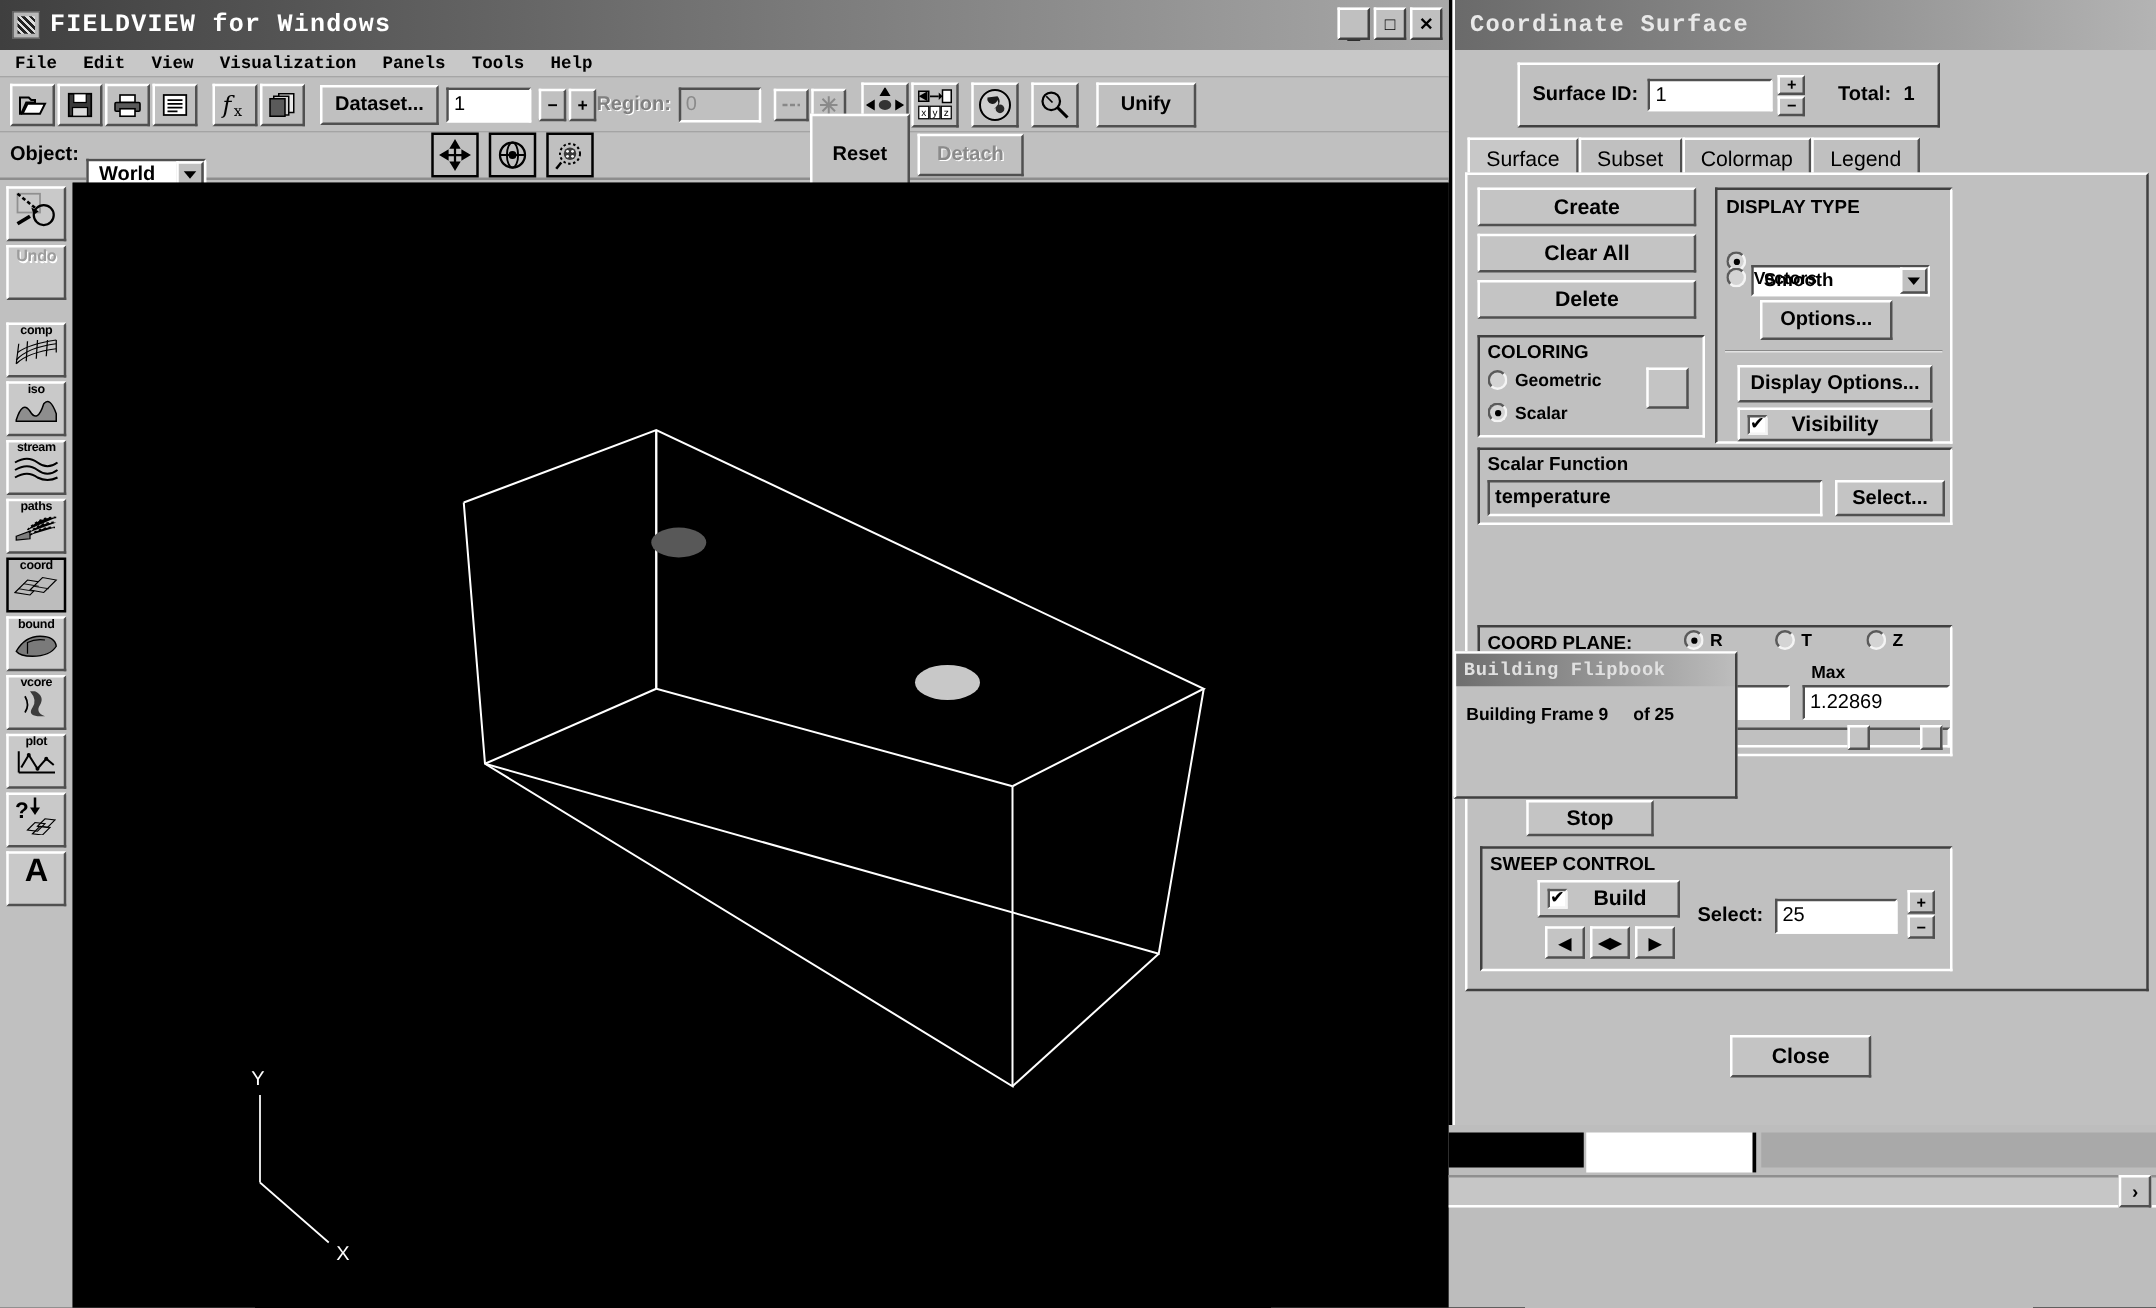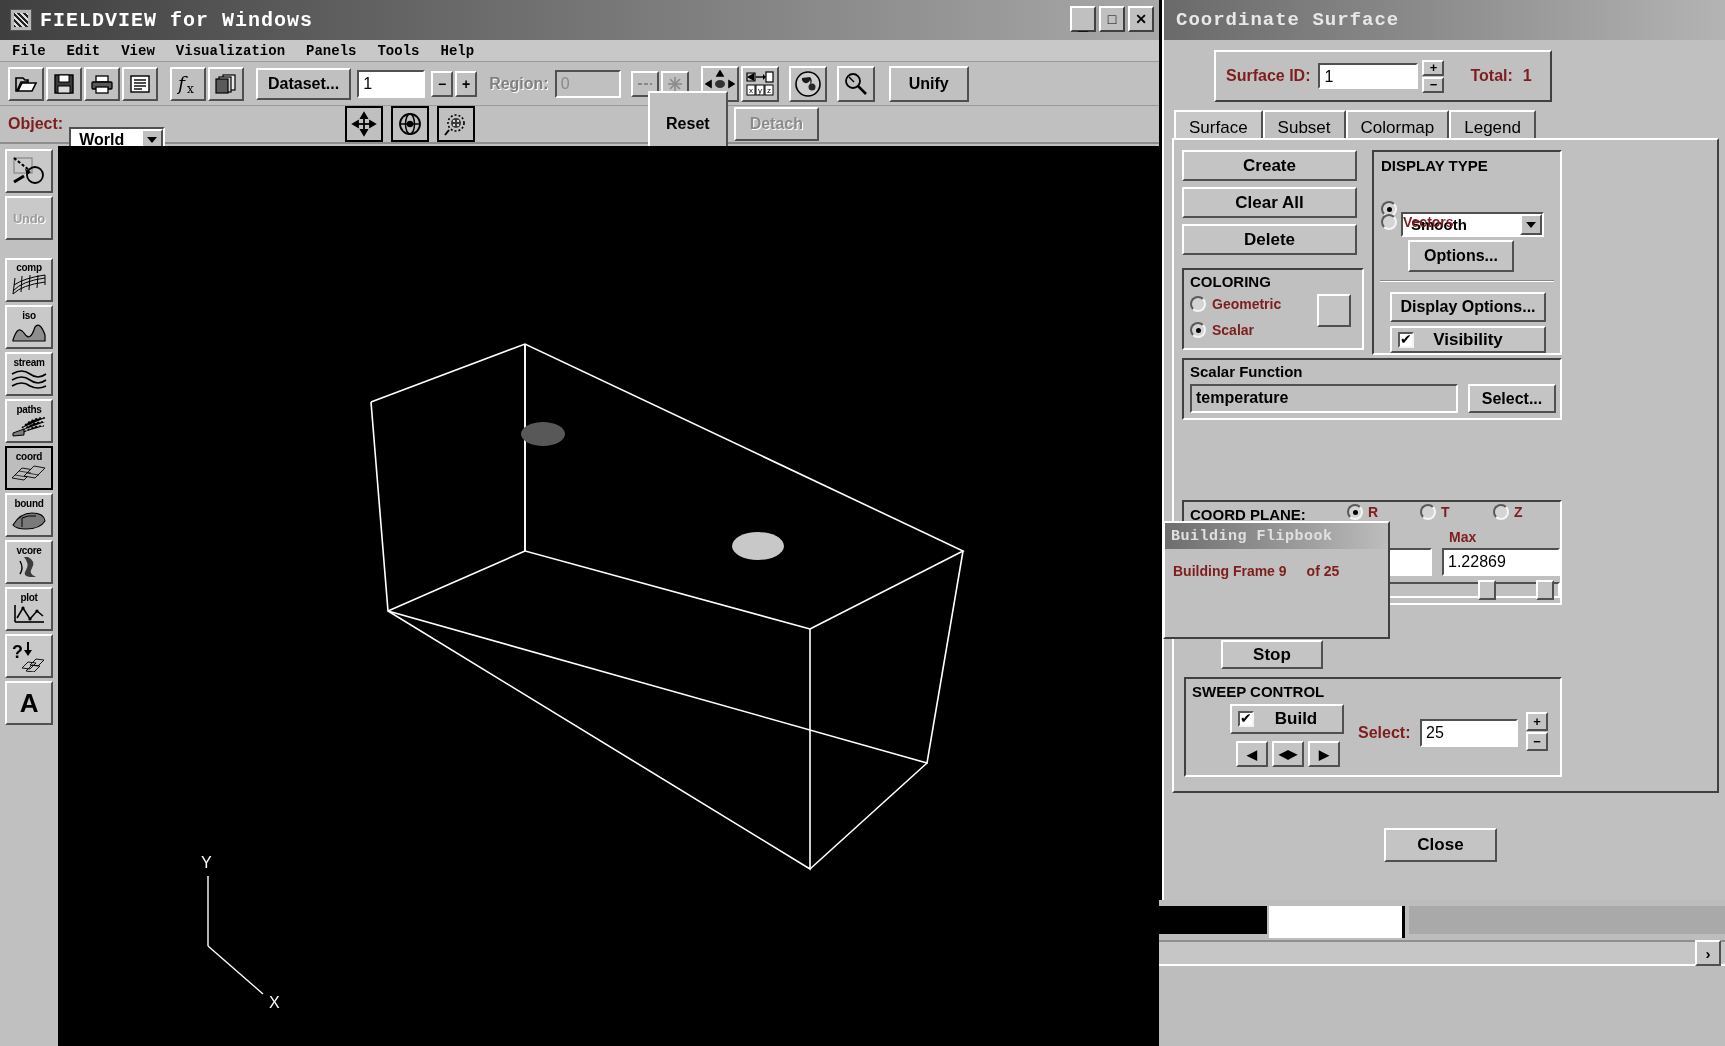--- a/index.html
+++ b/index.html
@@ -137,21 +137,21 @@
   
   #fv-rail {
     position: absolute; left: 0; top: 146px; width: 58px; height: 900px;
     background: #c0c0c0;
   }
   .rail-btn {
     width: 48px; height: 44px; margin: 3px auto 3px auto; background: #c9c9c9;
     border-top: 2px solid #fff; border-left: 2px solid #fff;
     border-right: 2px solid #505050; border-bottom: 2px solid #505050;
     position: relative; display: flex; flex-direction: column;
-    align-items: center; justify-content: center; overflow: hidden;
+    align-items: center; overflow: hidden;
   }
   .rail-btn.sel { border: 2px solid #000; background: #bdbdbd; }
   .rail-cap {
     font-size: 10px; font-weight: bold; color: #000; line-height: 1;
     font-family: "Liberation Sans", sans-serif; letter-spacing: -0.3px;
   }
   .rail-cap.dim { color: #9c9c9c; text-shadow: 1px 1px 0 #fff; }
   .rail-gap { height: 12px; }
 
   
@@ -171,21 +171,21 @@
   .group-raised {
     border-top: 2px solid #fff; border-left: 2px solid #fff;
     border-right: 2px solid #404040; border-bottom: 2px solid #404040;
     background: #c0c0c0;
   }
   .group-sunken {
     border-top: 2px solid #404040; border-left: 2px solid #404040;
     border-right: 2px solid #fff; border-bottom: 2px solid #fff;
     background: #c0c0c0;
   }
-  .lbl { font-size: 16px; font-weight: bold; color: #7f1d1d; font-family: "Liberation Sans", sans-serif; }
+  .lbl { font-size: 16px; font-weight: bold; color: #000000; font-family: "Liberation Sans", sans-serif; }
   .lbl.sm { font-size: 14px; }
   .grp-title { font-size: 15px; font-weight: bold; color: #000; font-family: "Liberation Sans", sans-serif; }
 
   
   .tab {
     background: #c0c0c0; padding: 6px 13px 7px 13px; font-size: 17px; color: #000;
     border-top: 2px solid #fff; border-left: 2px solid #fff;
     border-right: 2px solid #505050;
     font-family: "Liberation Sans", sans-serif; white-space: nowrap;
   }
@@ -321,21 +321,21 @@
             <rect x="2" y="6" width="12" height="14" fill="#5a5a5a" stroke="#000" stroke-width="1.2"></rect>
           </svg>
       </div>
       <div class="tb-sep"></div>
       <div class="push-btn" style="margin-right:6px;">Dataset...</div>
       <div class="sunken-field" style="width:68px;">1</div>
       <div style="display:flex; margin-left:6px;">
         <div class="pm-btn">−</div>
         <div class="pm-btn" style="margin-left:2px;">+</div>
       </div>
-      <div class="tb-label dim" style="margin-left:12px;">Region:</div>
+      <div class="tb-label dim" style="margin-left:0;">Region:</div>
       <div class="sunken-field dim" style="width:66px;">0</div>
       <div class="tb-sep"></div>
       <div class="tb-btn sm">
         <svg width="18" height="12" viewBox="0 0 18 12">
             <g stroke="#888" stroke-width="2">
               <line x1="2" y1="6" x2="6" y2="6"></line>
               <line x1="8" y1="6" x2="12" y2="6"></line>
               <line x1="14" y1="6" x2="16" y2="6"></line>
             </g>
           </svg>

